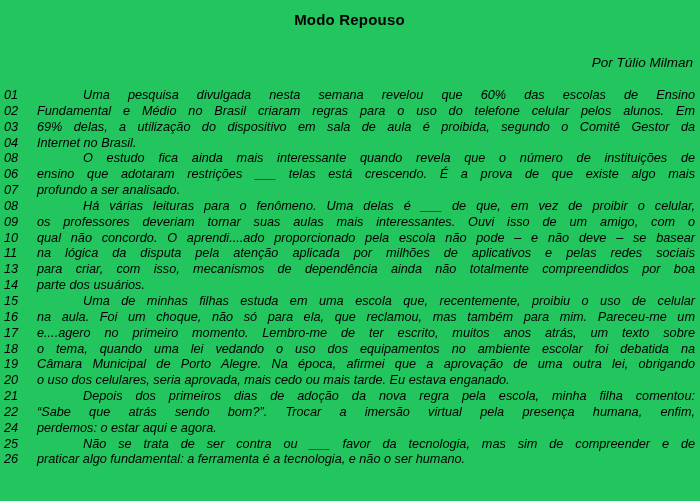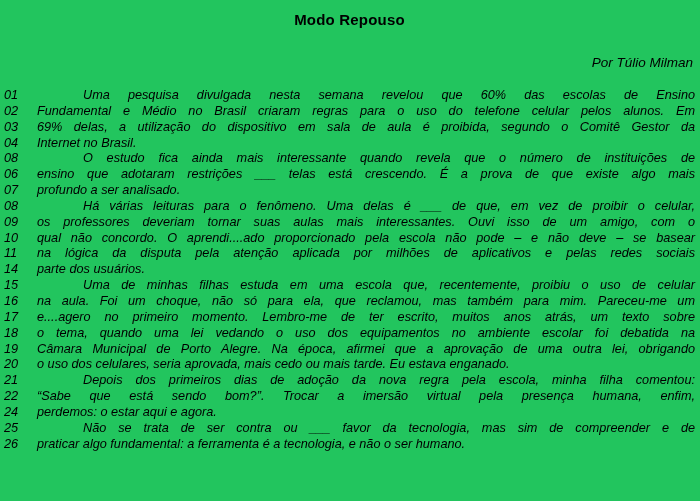--- a/index.html
+++ b/index.html
@@ -114,20 +114,24 @@
     <span class="num">10</span>
     <span class="txt">qual não concordo. O aprendi....ado proporcionado pela escola não pode – e não deve – se basear</span>
   </div>
 
   <div class="line j">
     <span class="num">11</span>
     <span class="txt">na lógica da disputa pela atenção aplicada por milhões de aplicativos e pelas redes sociais</span>
   </div>
 
 
+  <div class="line j">
+    <span class="num">13</span>
+    <span class="txt">para criar, com isso, mecanismos de dependência ainda não totalmente compreendidos por boa</span>
+  </div>
 
   <div class="line">
     <span class="num">14</span>
     <span class="txt">parte dos usuários.</span>
   </div>
 
   <div class="line j">
     <span class="num">15</span>
     <span class="txt"><span class="indent"></span>Uma de minhas filhas estuda em uma escola que, recentemente, proibiu o uso de celular</span>
   </div>
@@ -157,21 +161,21 @@
     <span class="txt">o uso dos celulares, seria aprovada, mais cedo ou mais tarde. Eu estava enganado.</span>
   </div>
 
   <div class="line j">
     <span class="num">21</span>
     <span class="txt"><span class="indent"></span>Depois dos primeiros dias de adoção da nova regra pela escola, minha filha comentou:</span>
   </div>
 
   <div class="line j">
     <span class="num">22</span>
-    <span class="txt">“Sabe que está sendo bom?”. Trocar a imersão virtual pela presença humana, enfim,</span>
+    <span class="txt">“Sabe que atrás sendo bom?”. Trocar a imersão virtual pela presença humana, enfim,</span>
   </div>
 
 
   <div class="line">
     <span class="num">24</span>
     <span class="txt">perdemos: o estar aqui e agora.</span>
   </div>
 
   <div class="line j">
     <span class="num">25</span>

